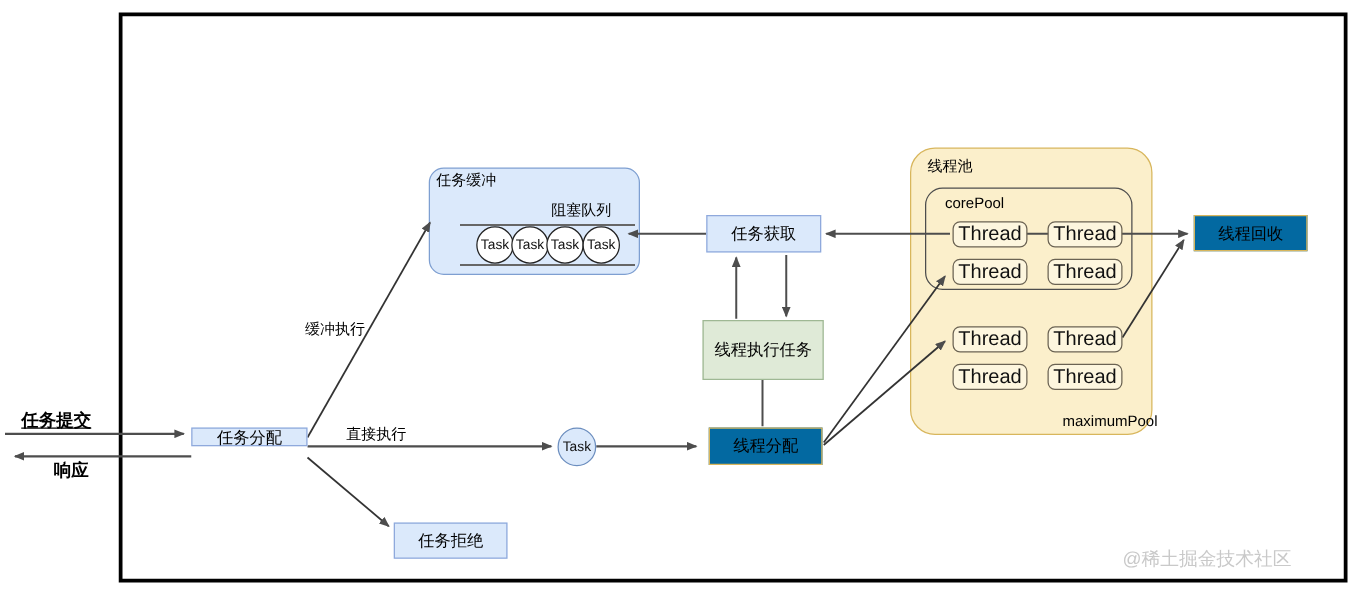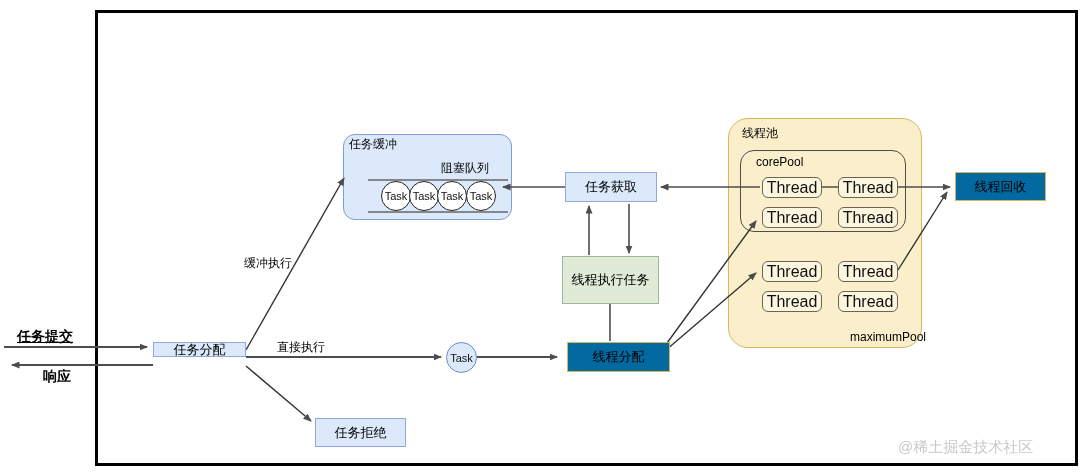--- a/index.html
+++ b/index.html
@@ -85,21 +85,21 @@
   <div class="edge-label" style="left:277px;top:339px;">直接执行</div>
 
   <div class="task-circle" style="left:381px;top:181px;">Task</div>
   <div class="task-circle" style="left:409px;top:181px;">Task</div>
   <div class="task-circle" style="left:437px;top:181px;">Task</div>
   <div class="task-circle" style="left:466px;top:181px;">Task</div>
 
   <div class="node blue" style="left:153px;top:342px;width:93px;height:15px;">任务分配</div>
   <div class="node blue" style="left:565px;top:172px;width:92px;height:30px;">任务获取</div>
   <div class="node green" style="left:562px;top:256px;width:97px;height:48px;">线程执行任务</div>
-  <div class="node yellow" style="left:567px;top:342px;width:103px;height:30px;">线程分配</div>
+  <div class="node yellow" style="left:567px;top:342px;width:91px;height:30px;">线程分配</div>
   <div class="node blue" style="left:315px;top:418px;width:91px;height:29px;">任务拒绝</div>
   <div class="node yellow" style="left:955px;top:172px;width:91px;height:29px;">线程回收</div>
 
   <div class="task-circle task-single" style="left:446px;top:342px;width:31px;height:31px;">Task</div>
 
   <div class="thread" style="left:762px;top:177px;">Thread</div>
   <div class="thread" style="left:838px;top:177px;">Thread</div>
   <div class="thread" style="left:762px;top:207px;">Thread</div>
   <div class="thread" style="left:838px;top:207px;">Thread</div>
 

